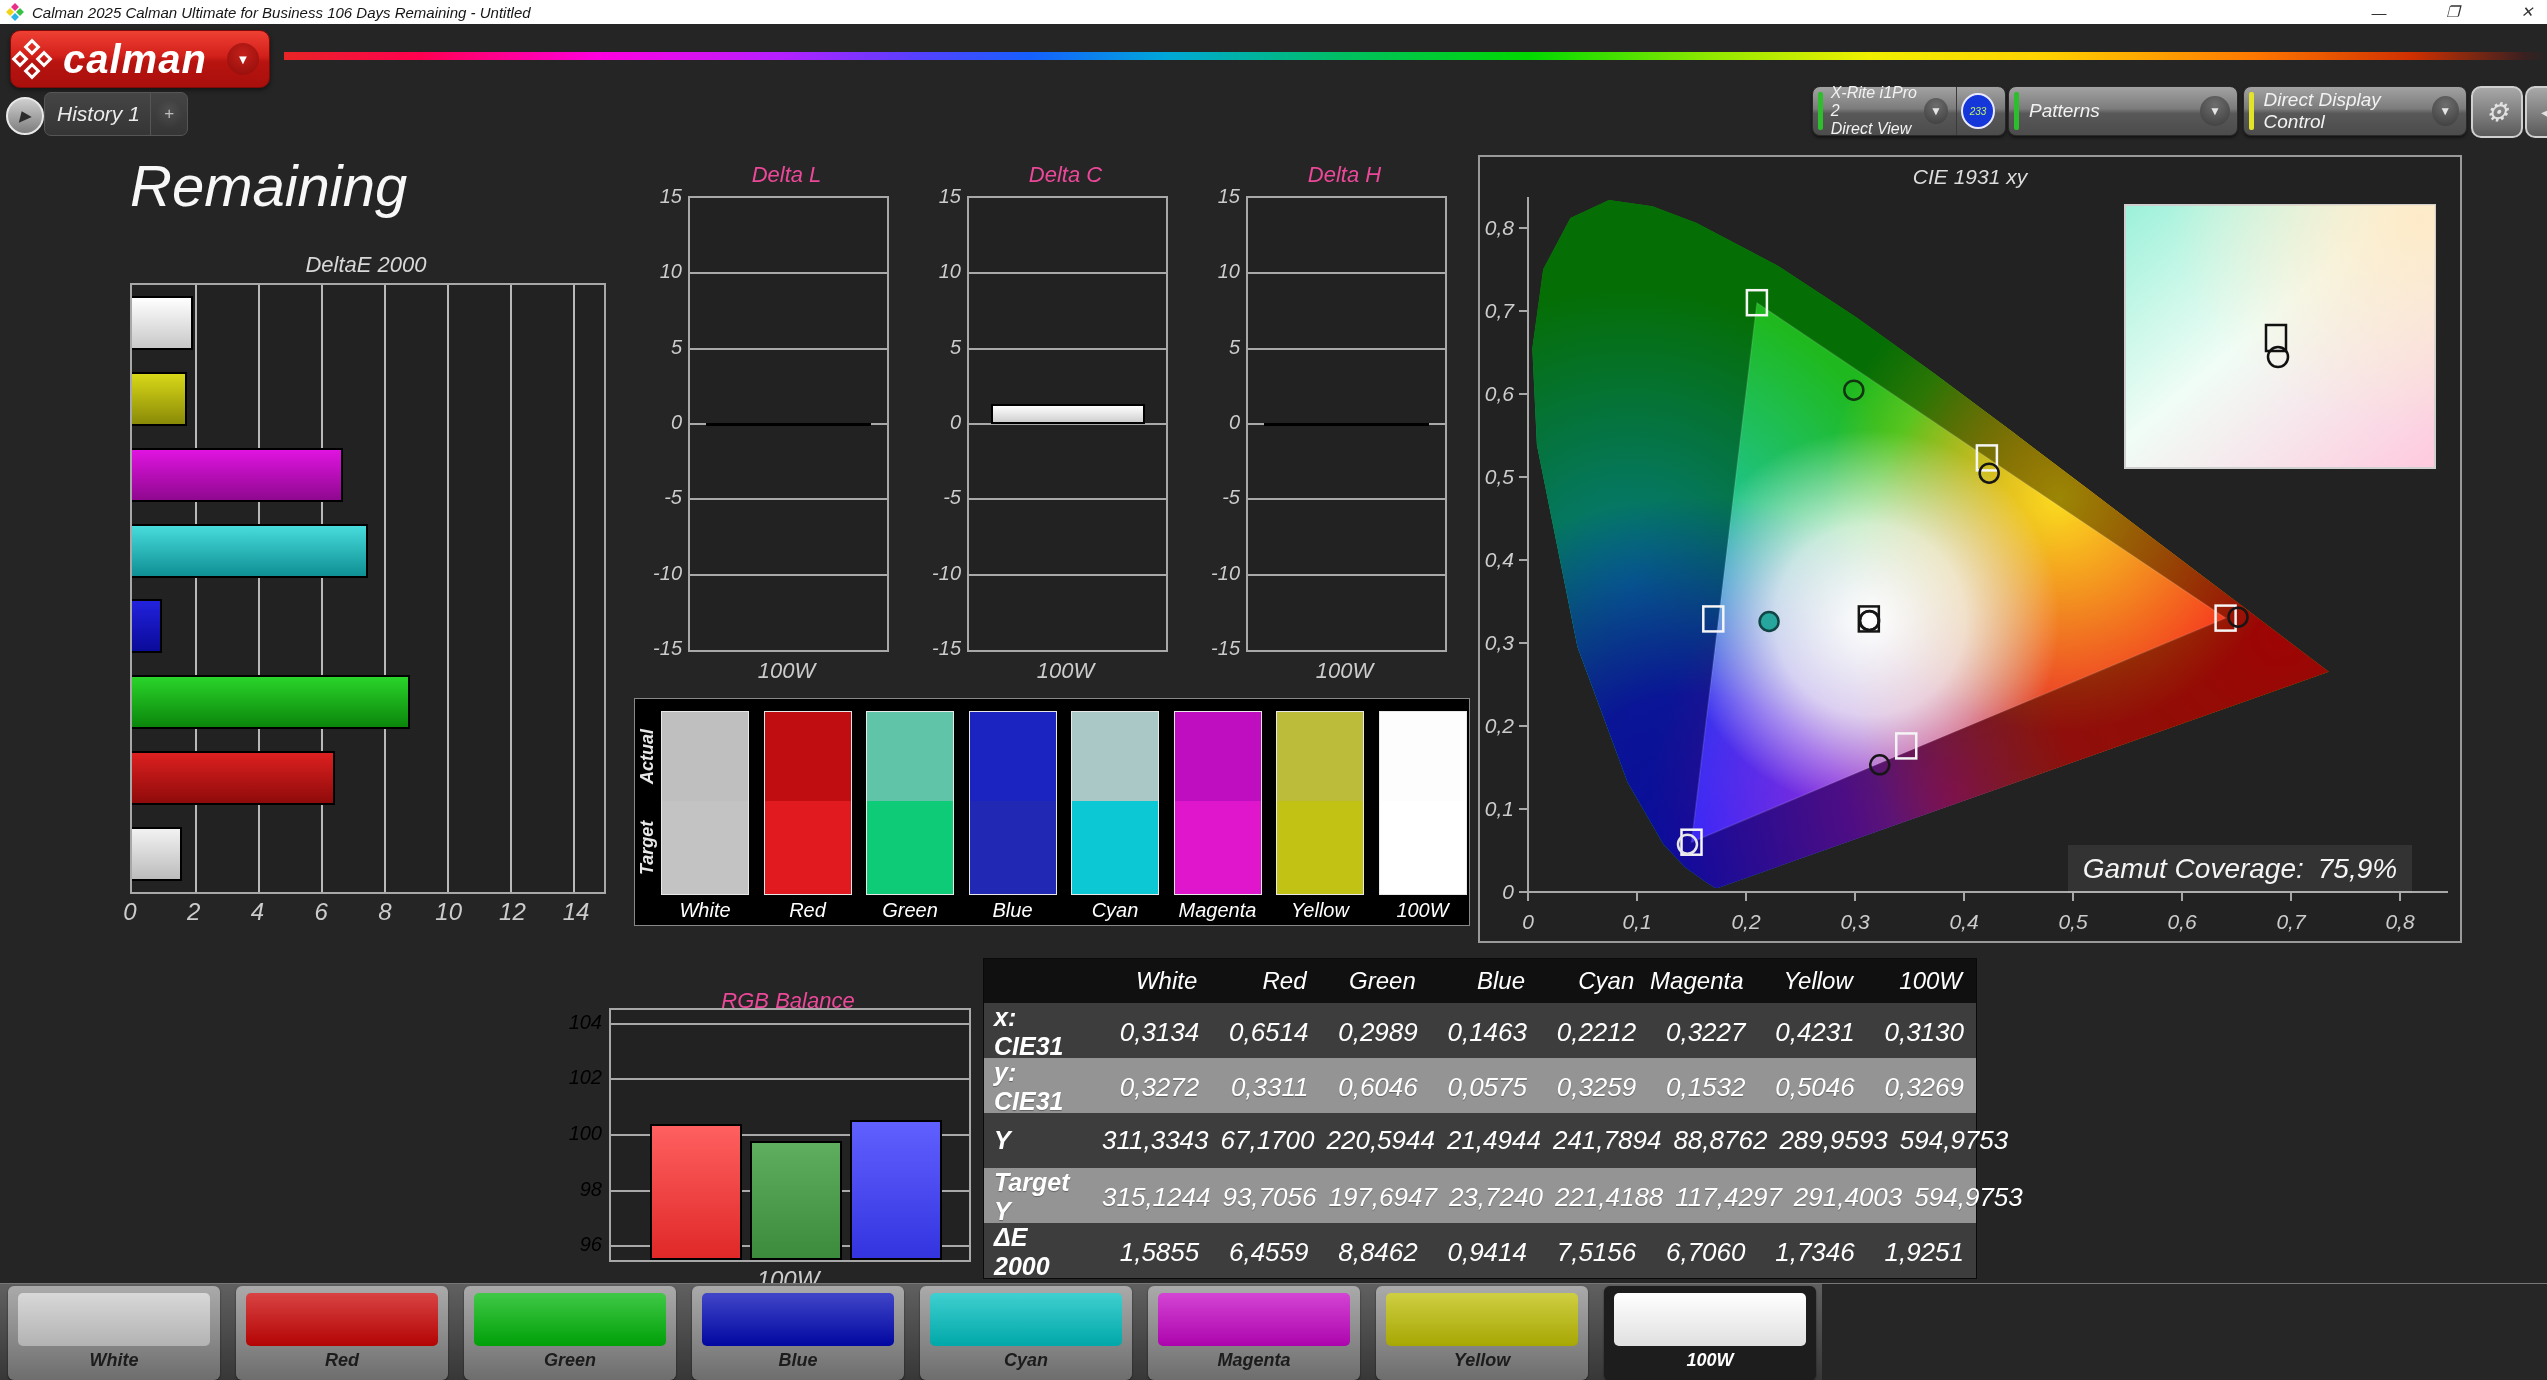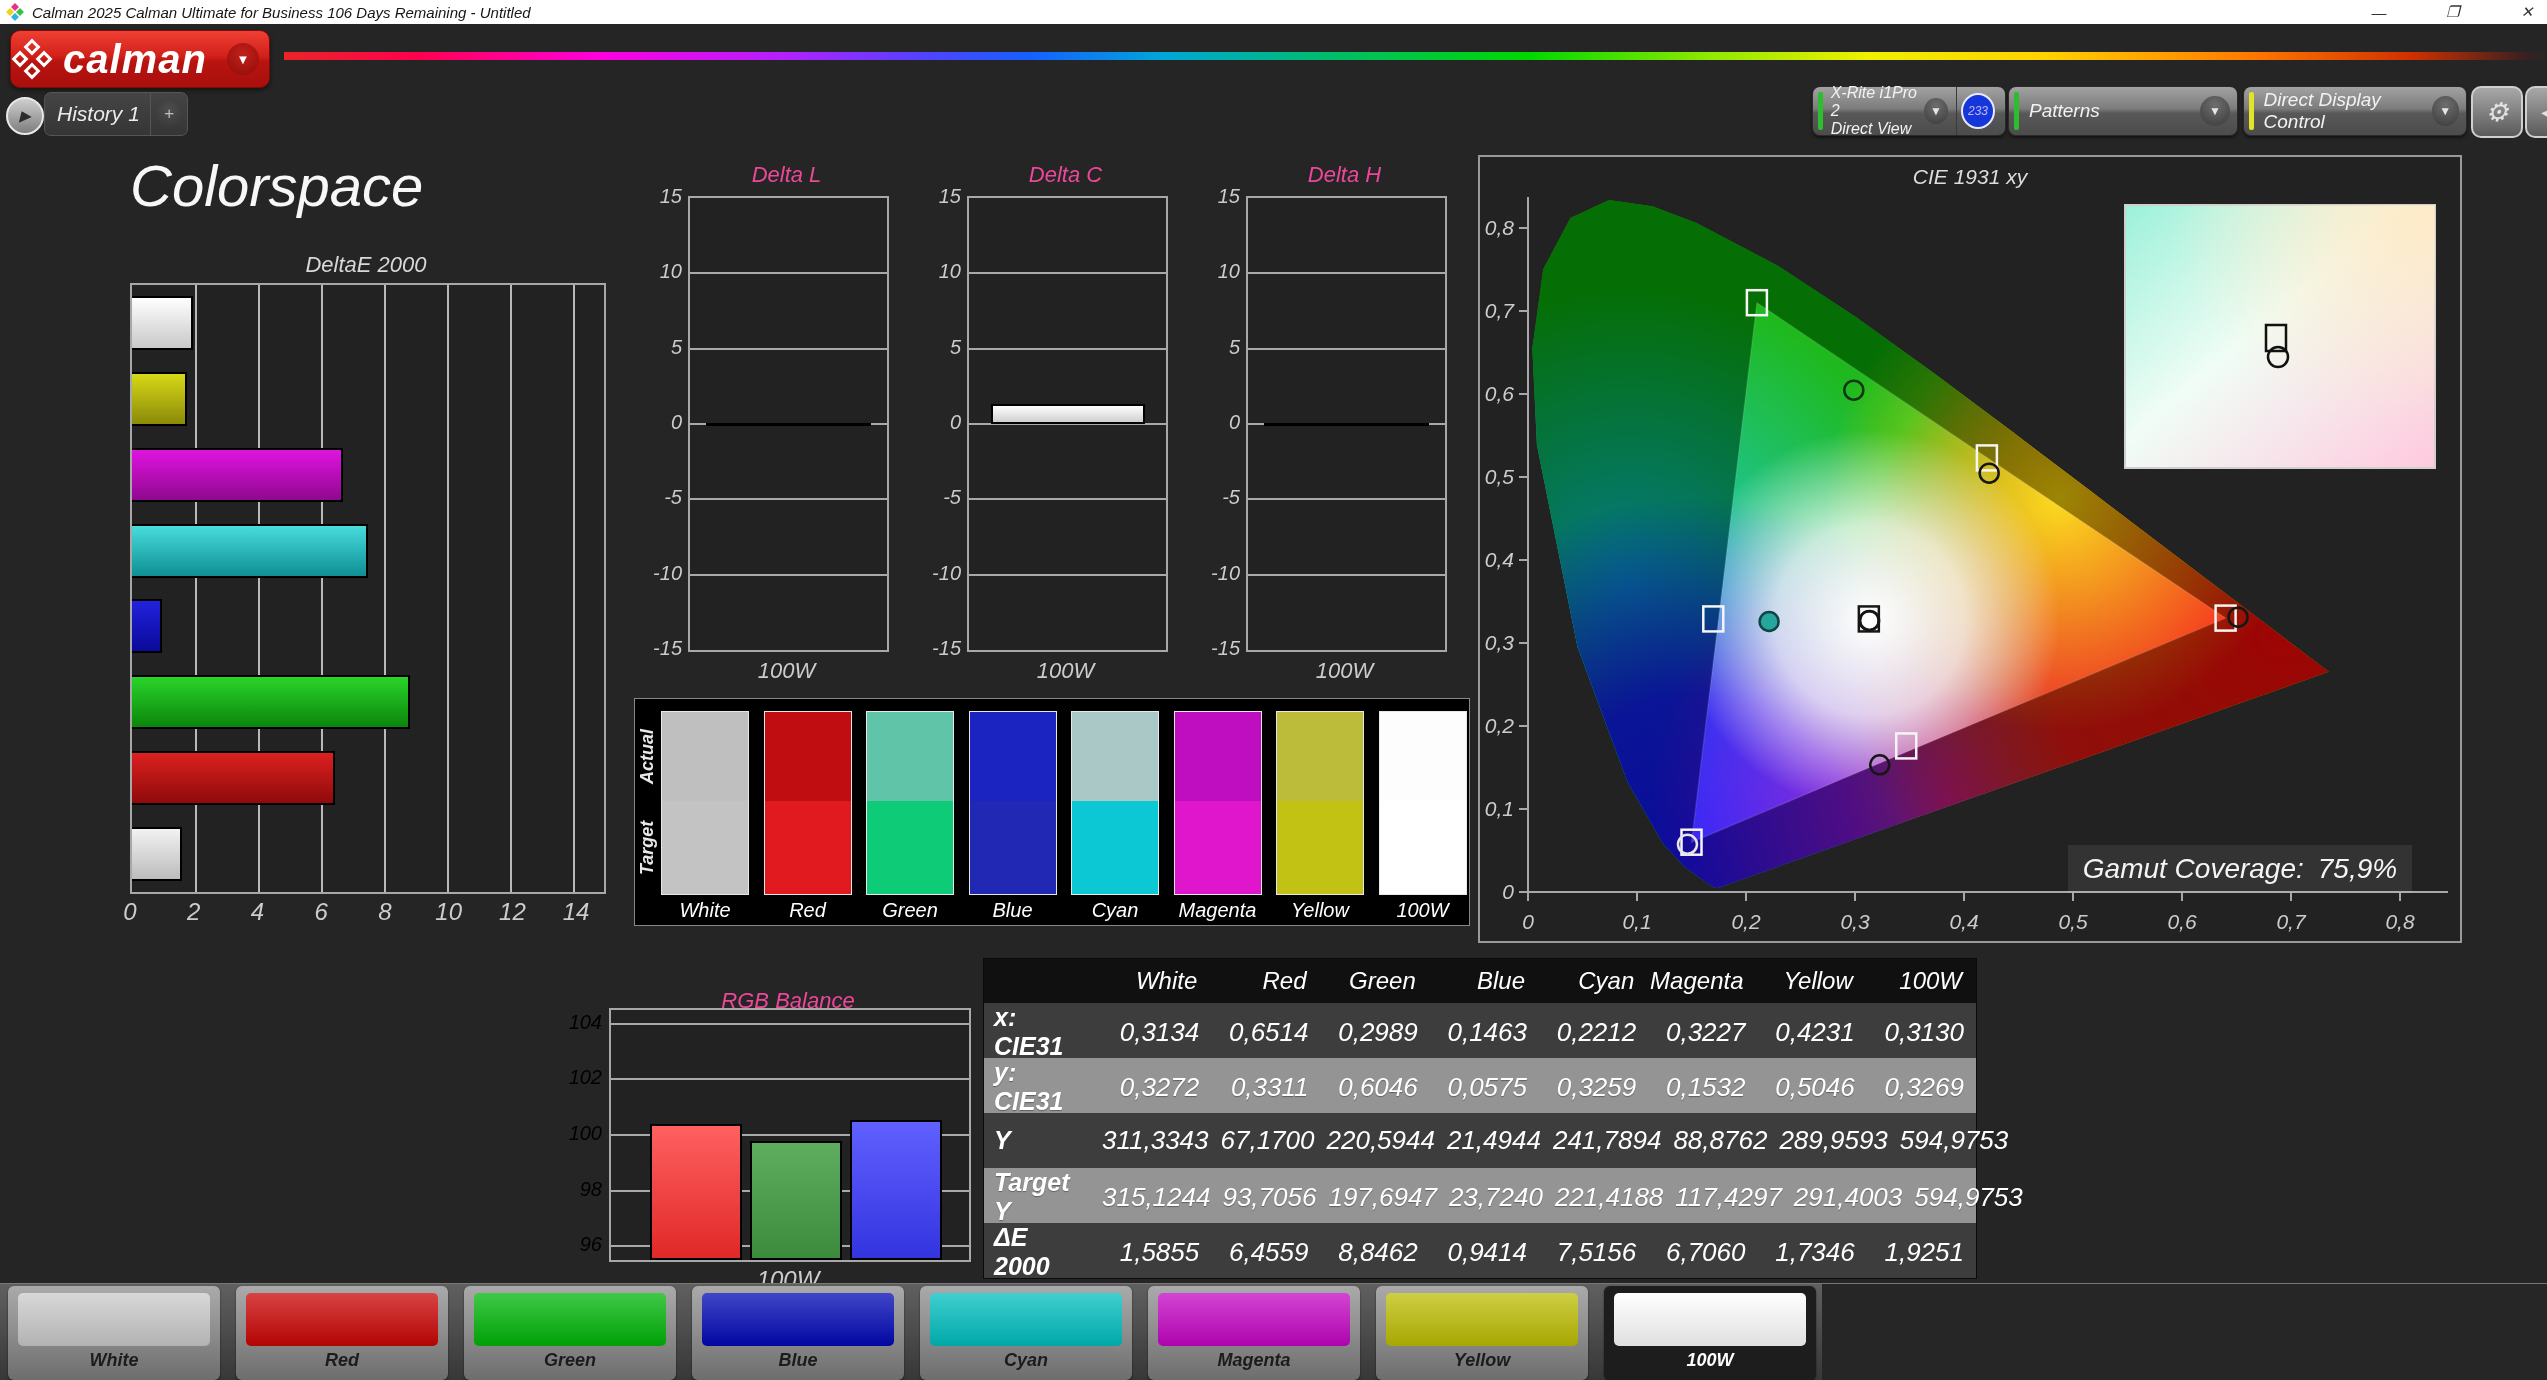--- a/index.html
+++ b/index.html
@@ -23,21 +23,21 @@
   #history-tab .tdivider{width:1px;height:100%;background:#555;}
   #history-tab .taddwrap{flex:1;display:flex;align-items:center;justify-content:center;}
   #history-tab .tadd{width:28px;height:28px;border-radius:50%;background:radial-gradient(circle at 50% 35%,#4e4e4e,#333);color:#bdbdbd;font-size:17px;display:flex;align-items:center;justify-content:center;}
   .dropdown{top:86px;height:48px;border-radius:8px;background:linear-gradient(180deg,#a2a2a2 0%,#7c7c7c 45%,#585858 55%,#4c4c4c 100%);border:1px solid #2a2a2a;box-shadow:0 2px 3px rgba(0,0,0,.5);display:flex;align-items:center;color:#f2f2f2;}
   .dd-stripe{width:5px;height:38px;margin-left:5px;border-radius:2px;}
   .dd-chev{width:30px;height:30px;border-radius:50%;background:radial-gradient(circle at 50% 30%,#6e6e6e,#3a3a3a);display:flex;align-items:center;justify-content:center;color:#e6e6e6;font-size:12px;margin-left:auto;margin-right:7px;}
   #meter-dd{left:1812px;width:192px;}
   #meter-dd .dd2line{margin-left:8px;font-size:16px;line-height:18px;}
   #meter-dd .dd-chev{margin-right:4px;width:26px;height:26px;}
   #meter-dd .vsep{width:1px;height:100%;background:#3a3a3a;margin:0 4px;}
-  #meter-badge{width:32px;height:32px;border-radius:50%;background:#1536d8;border:2px solid #e8e8ff;color:#c4b5fd;font-size:12px;display:flex;align-items:center;justify-content:center;margin-right:10px;}
+  #meter-badge{width:32px;height:32px;border-radius:50%;background:#1536d8;border:2px solid #e8e8ff;color:#bef264;font-size:10px;display:flex;align-items:center;justify-content:center;margin-right:10px;}
   #patterns-dd{left:2008px;width:228px;}
   #patterns-dd .ddlabel,#ddc-dd .ddlabel{margin-left:10px;font-size:19px;}
   #ddc-dd{left:2243px;width:222px;}
   .sqbtn{top:86px;width:48px;height:48px;border-radius:10px;background:linear-gradient(180deg,#a8a8a8,#5a5a5a);border:2px solid #cfcfcf;display:flex;align-items:center;justify-content:center;color:#e2e2e2;}
   #gear-btn{left:2471px;font-size:26px;}
   #collapse-btn{left:2525px;width:40px;font-size:18px;}
   
   #page-title{left:130px;top:152px;font-size:58px;font-weight:300;color:#f7f7f7;}
   
   .chart-title{color:#d8d8d8;font-size:22px;text-align:center;}
@@ -162,21 +162,21 @@
     <span class="dd-chev">▼</span>
   </div>
   <div class="abs dropdown" id="ddc-dd">
     <span class="dd-stripe" id="ddc-stripe" style="background: rgb(227, 227, 42);"></span>
     <span class="ddlabel">Direct Display Control</span>
     <span class="dd-chev">▼</span>
   </div>
   <div class="abs sqbtn" id="gear-btn">⚙</div>
   <div class="abs sqbtn" id="collapse-btn">◀</div>
 
-  <div class="abs" id="page-title">Colorspace</div>
+  <div class="abs" id="page-title">Remaining</div>
 
   <div class="abs chart-title" id="deltae-title">DeltaE 2000</div>
   <div class="abs" id="deltae-plot">
     <div id="deltae-grid">
         <div class="vgrid" style="left: 13.3333%;"></div>
         <div class="vgrid" style="left: 26.6667%;"></div>
         <div class="vgrid" style="left: 40%;"></div>
         <div class="vgrid" style="left: 53.3333%;"></div>
         <div class="vgrid" style="left: 66.6667%;"></div>
         <div class="vgrid" style="left: 80%;"></div>

